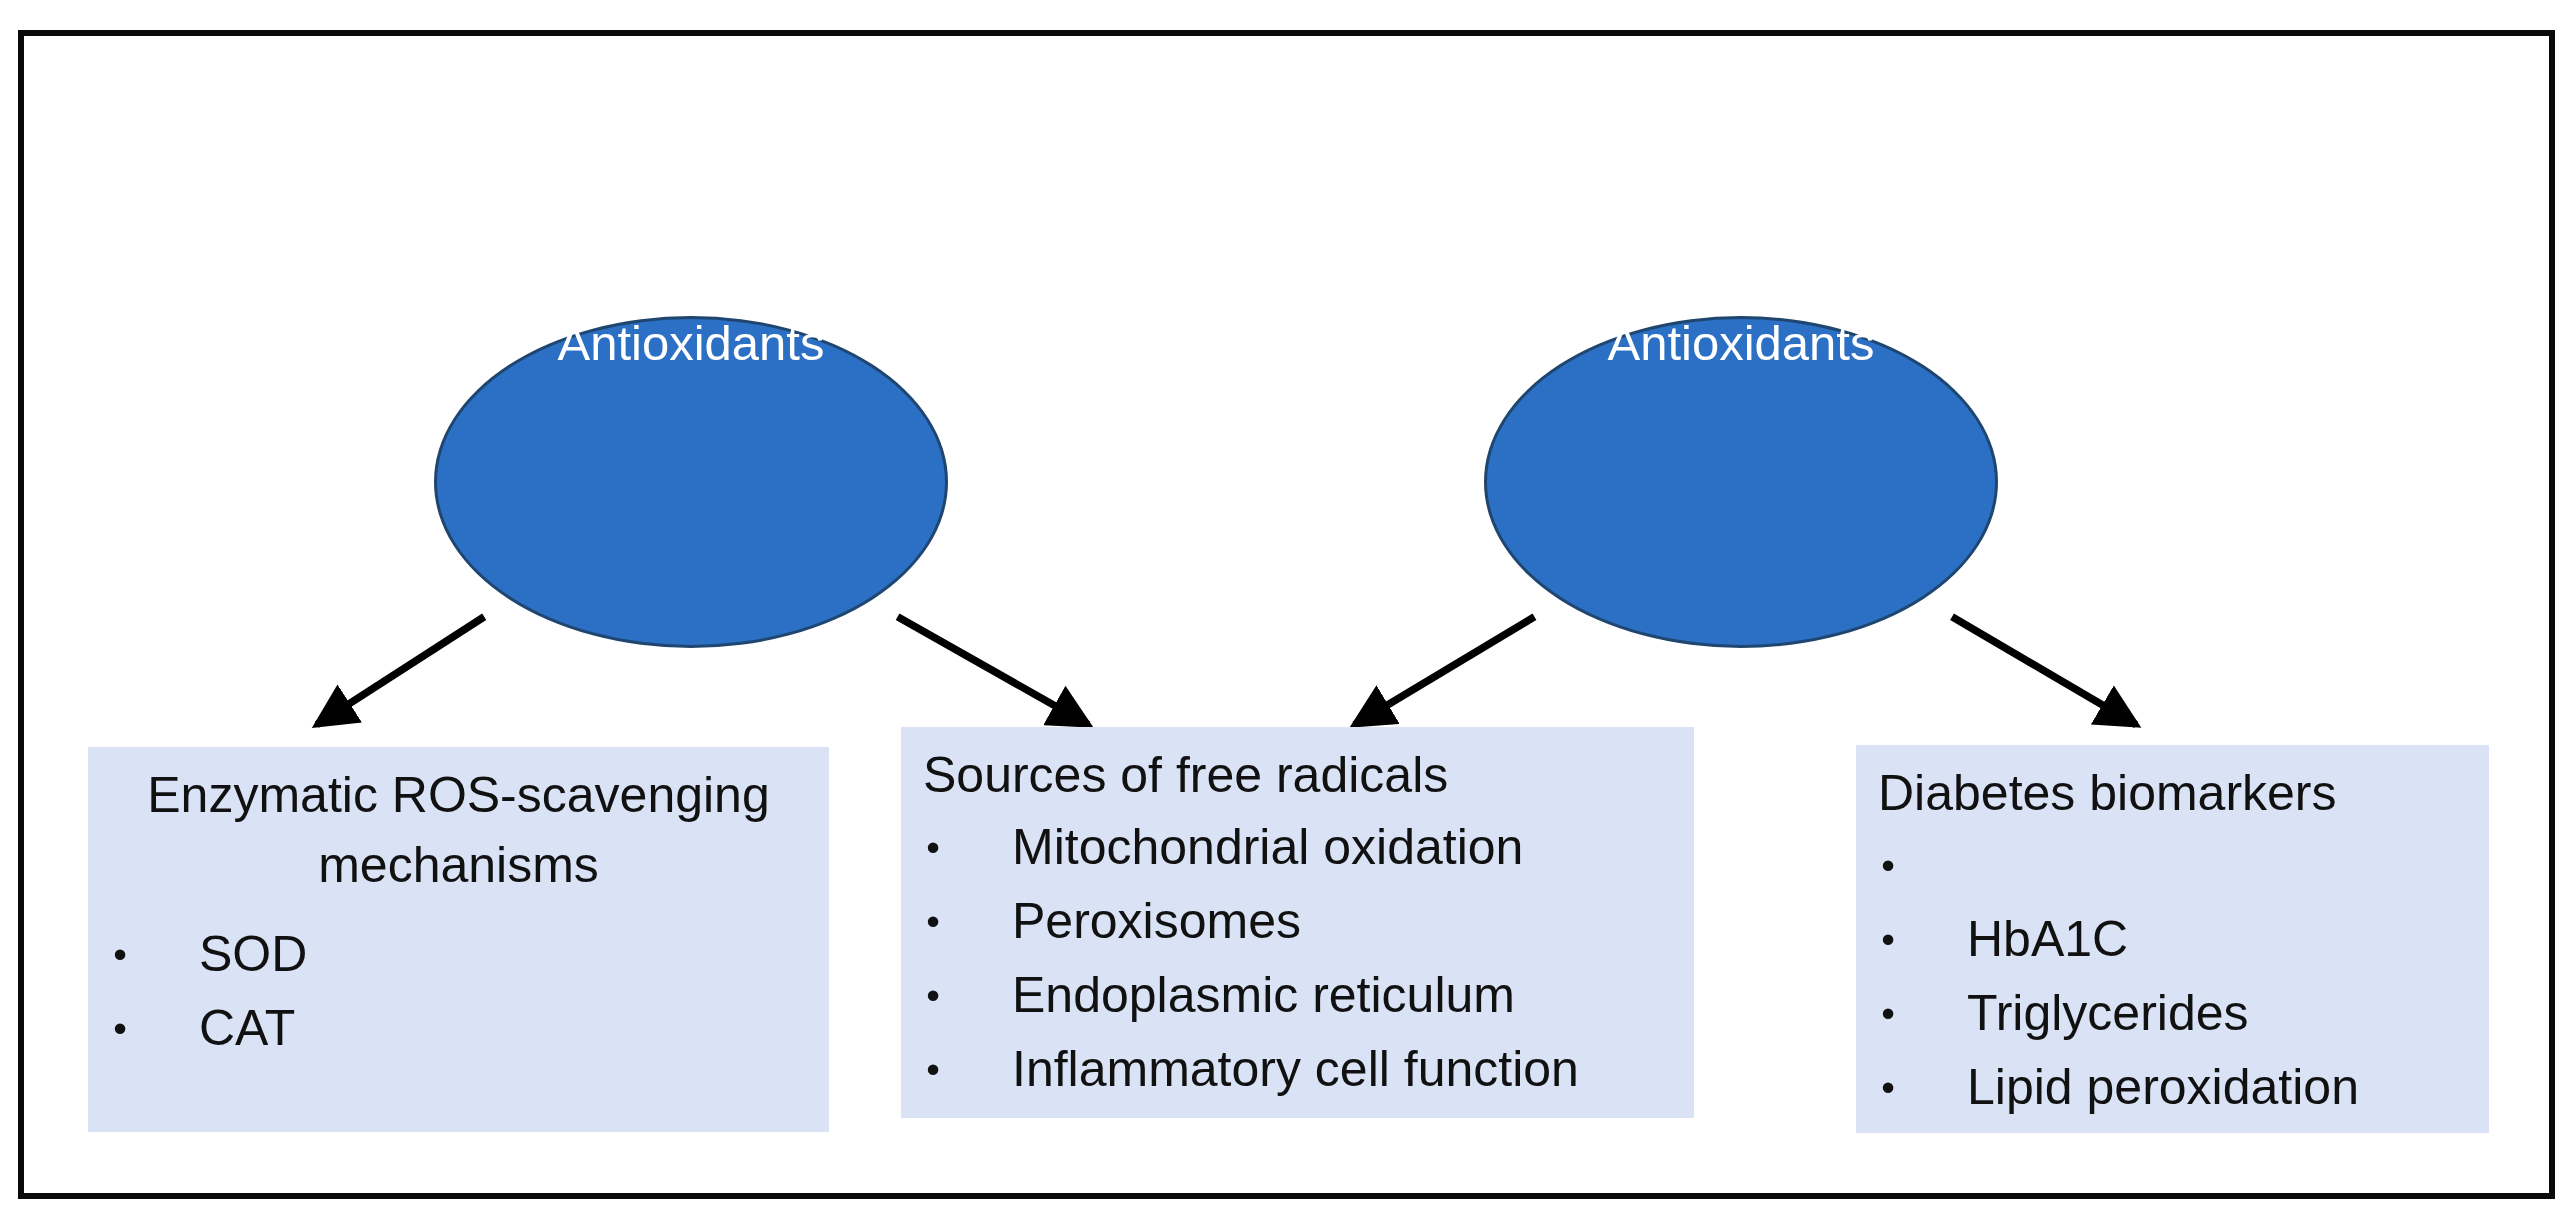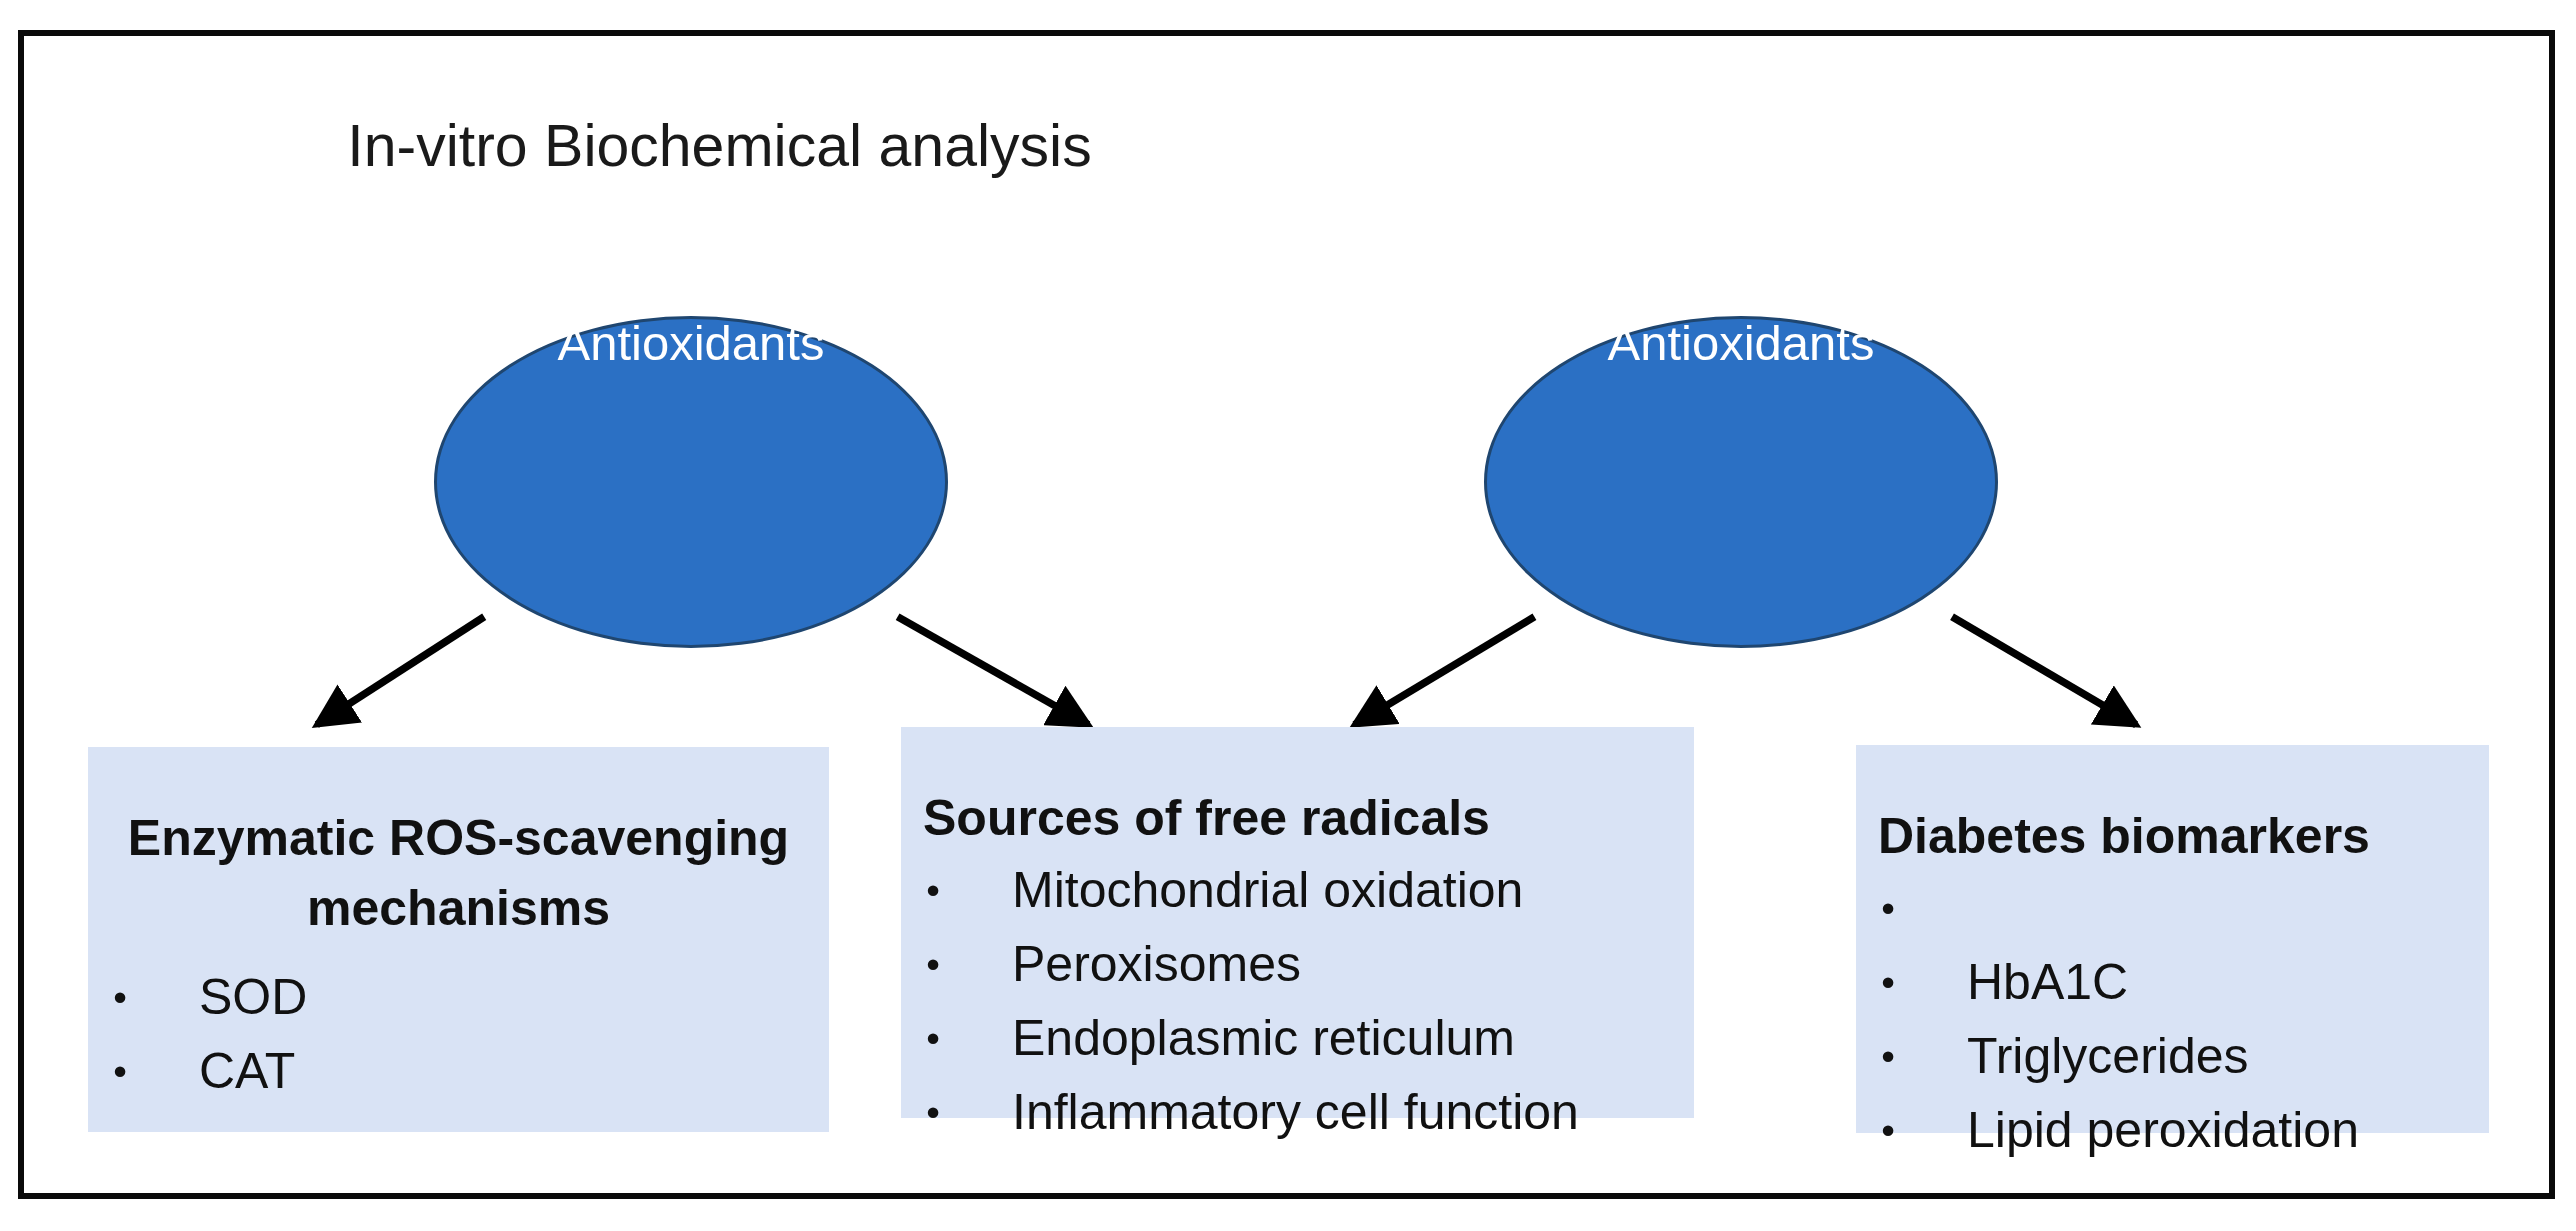--- a/index.html
+++ b/index.html
@@ -62,25 +62,24 @@
   .infobox{
     position:absolute;
     background:var(--box-fill);
     box-sizing:border-box;
     padding:13.4px 22px 0 22px;
   }
   .infobox.b0{left:88px;top:747px;width:741px;height:385px;}
   .infobox.b1{left:901px;top:727px;width:793px;height:391px;}
   .infobox.b2{left:1856px;top:745px;width:633px;height:388px;}
   .box-title{
-    font-weight:bold;
+    font-weight:normal;
     font-size:50px;
     line-height:70px;
     color:#111111;
-    margin-top:43px;
   }
   .infobox.b0 .box-title{text-align:center;}
   .infobox.b0 .bullets{margin-top:16.7px;}
   .bullets{margin-top:0px;}
   .bullet-row{
     display:flex;
     align-items:center;
     height:74px;
     font-size:50px;
     color:#111111;
@@ -95,21 +94,20 @@
   }
   .bullet-text{white-space:nowrap;}
 </style>
 </head>
 <body>
 
 <div class="canvas">
 
   <div class="frame"></div>
 
-  <div class="col-title left">In-vitro Biochemical analysis</div>
 
   <div class="ellipse left">
     <span class="ellipse-label">Antioxidants</span>
   </div>
   <div class="ellipse right">
     <span class="ellipse-label">Antioxidants</span>
   </div>
 
   <svg class="arrows" viewBox="0 0 3077 1471" xmlns="http://www.w3.org/2000/svg">
     <defs>

